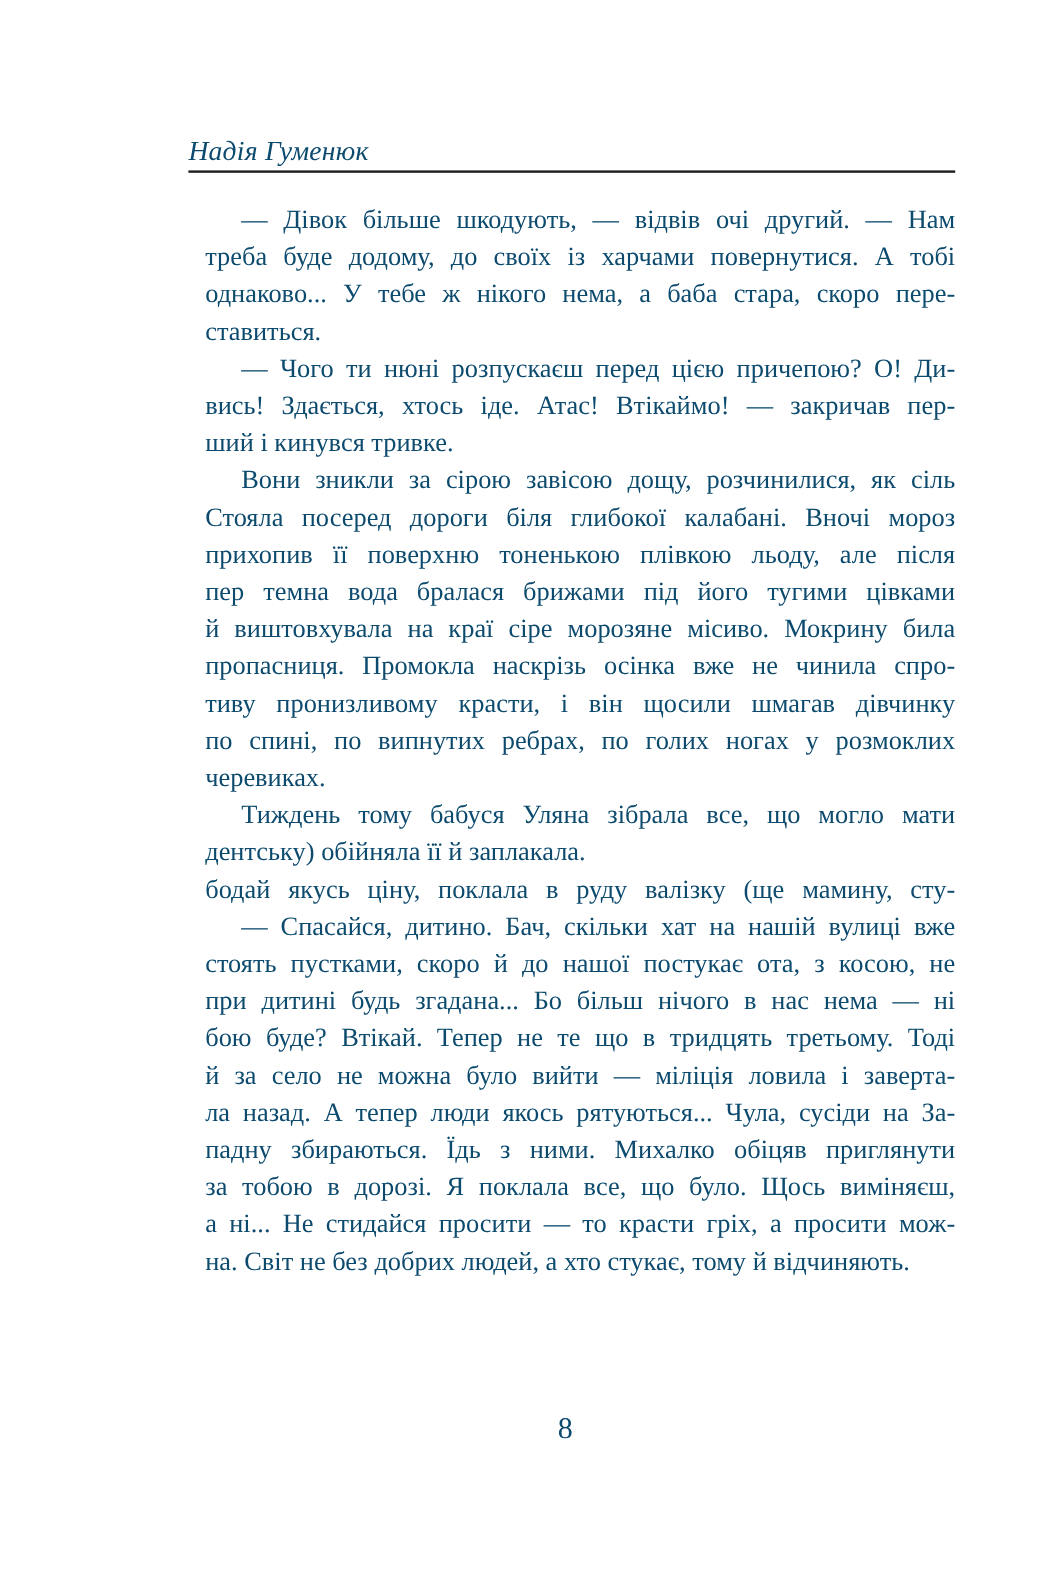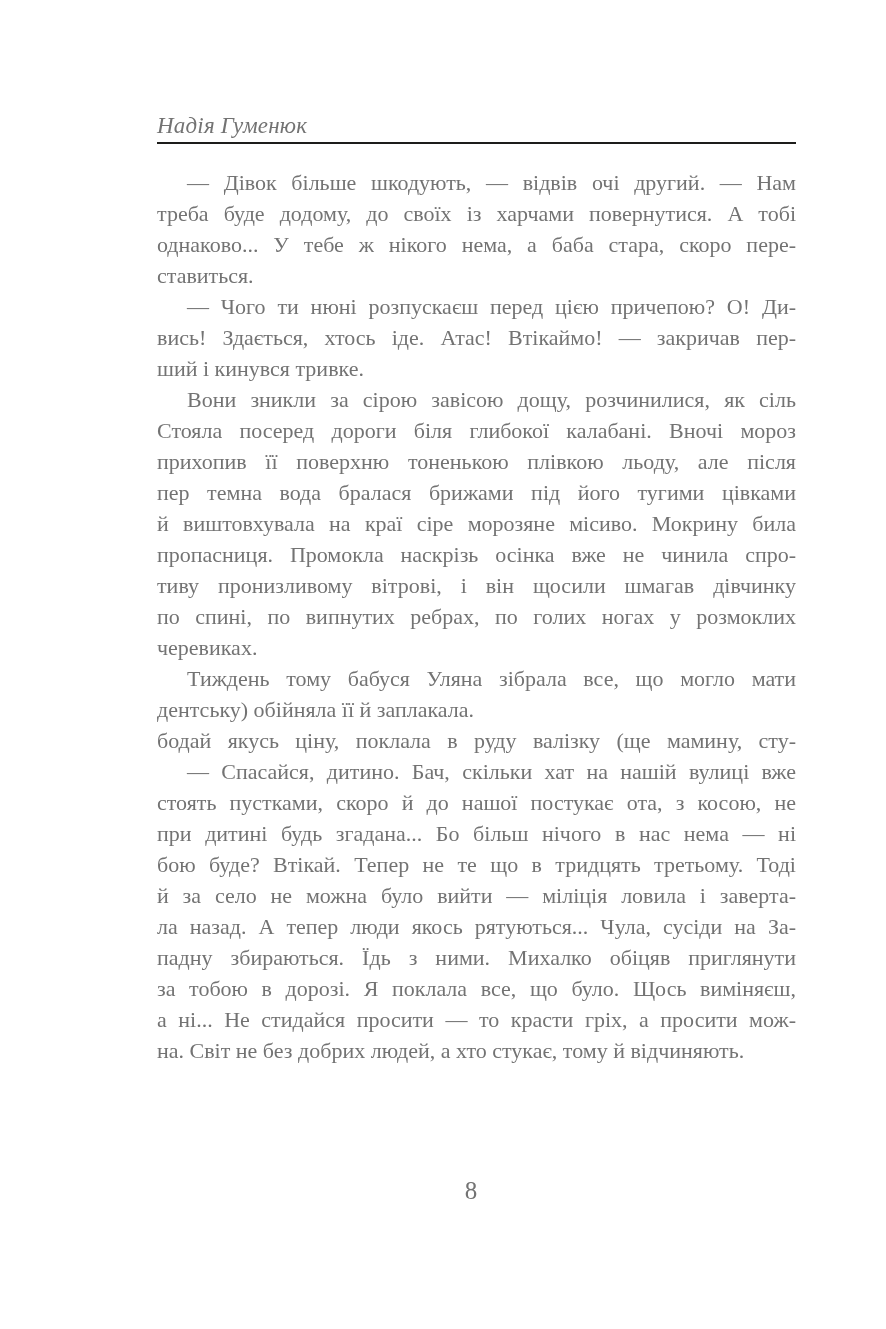--- a/index.html
+++ b/index.html
@@ -6,21 +6,21 @@
     margin: 0;
     padding: 0;
     background: #ffffff;
   }
   .page {
     position: relative;
     width: 886px;
     height: 1329px;
     background: #ffffff;
     font-family: "Liberation Serif", "DejaVu Serif", serif;
-    color: #737373;
+    color: #0c4a6e;
     overflow: hidden;
   }
   .running-header {
     position: absolute;
     left: 157px;
     width: 639px;
     top: 112px;
   }
   .author {
     display: block;
@@ -40,20 +40,21 @@
     left: 157px;
     width: 639px;
     top: 167px;
     font-size: 22px;
     line-height: 31px;
   }
   .para { margin: 0; padding: 0; }
   .line {
     text-align: justify;
     text-align-last: justify;
+    margin-left: 14px;
   }
   .line.first {
     text-indent: 30px;
   }
   .line.last {
     text-align: center;
     text-align-last: left;
   }
   .page-number {
     position: absolute;
@@ -87,21 +88,21 @@
         <div class="line">вись! Здається, хтось іде. Атас! Втікаймо! — закричав пер-</div>
         <div class="line last">ший і кинувся тривке.</div>
       </div>
       <div class="para">
         <div class="line first">Вони зникли за сірою завісою дощу, розчинилися, як сіль</div>
         <div class="line">Стояла посеред дороги біля глибокої калабані. Вночі мороз</div>
         <div class="line">прихопив її поверхню тоненькою плівкою льоду, але після</div>
         <div class="line">пер темна вода бралася брижами під його тугими цівками</div>
         <div class="line">й виштовхувала на краї сіре морозяне місиво. Мокрину била</div>
         <div class="line">пропасниця. Промокла наскрізь осінка вже не чинила спро-</div>
-        <div class="line">тиву пронизливому вітрові, і він щосили шмагав дівчинку</div>
+        <div class="line">тиву пронизливому красти, і він щосили шмагав дівчинку</div>
         <div class="line">по спині, по випнутих ребрах, по голих ногах у розмоклих</div>
         <div class="line last">черевиках.</div>
       </div>
       <div class="para">
         <div class="line first">Тиждень тому бабуся Уляна зібрала все, що могло мати</div>
         <div class="line last">дентську) обійняла її й заплакала.</div>
         <div class="line">бодай якусь ціну, поклала в руду валізку (ще мамину, сту-</div>
       </div>
       <div class="para">
         <div class="line first">— Спасайся, дитино. Бач, скільки хат на нашій вулиці вже</div>

